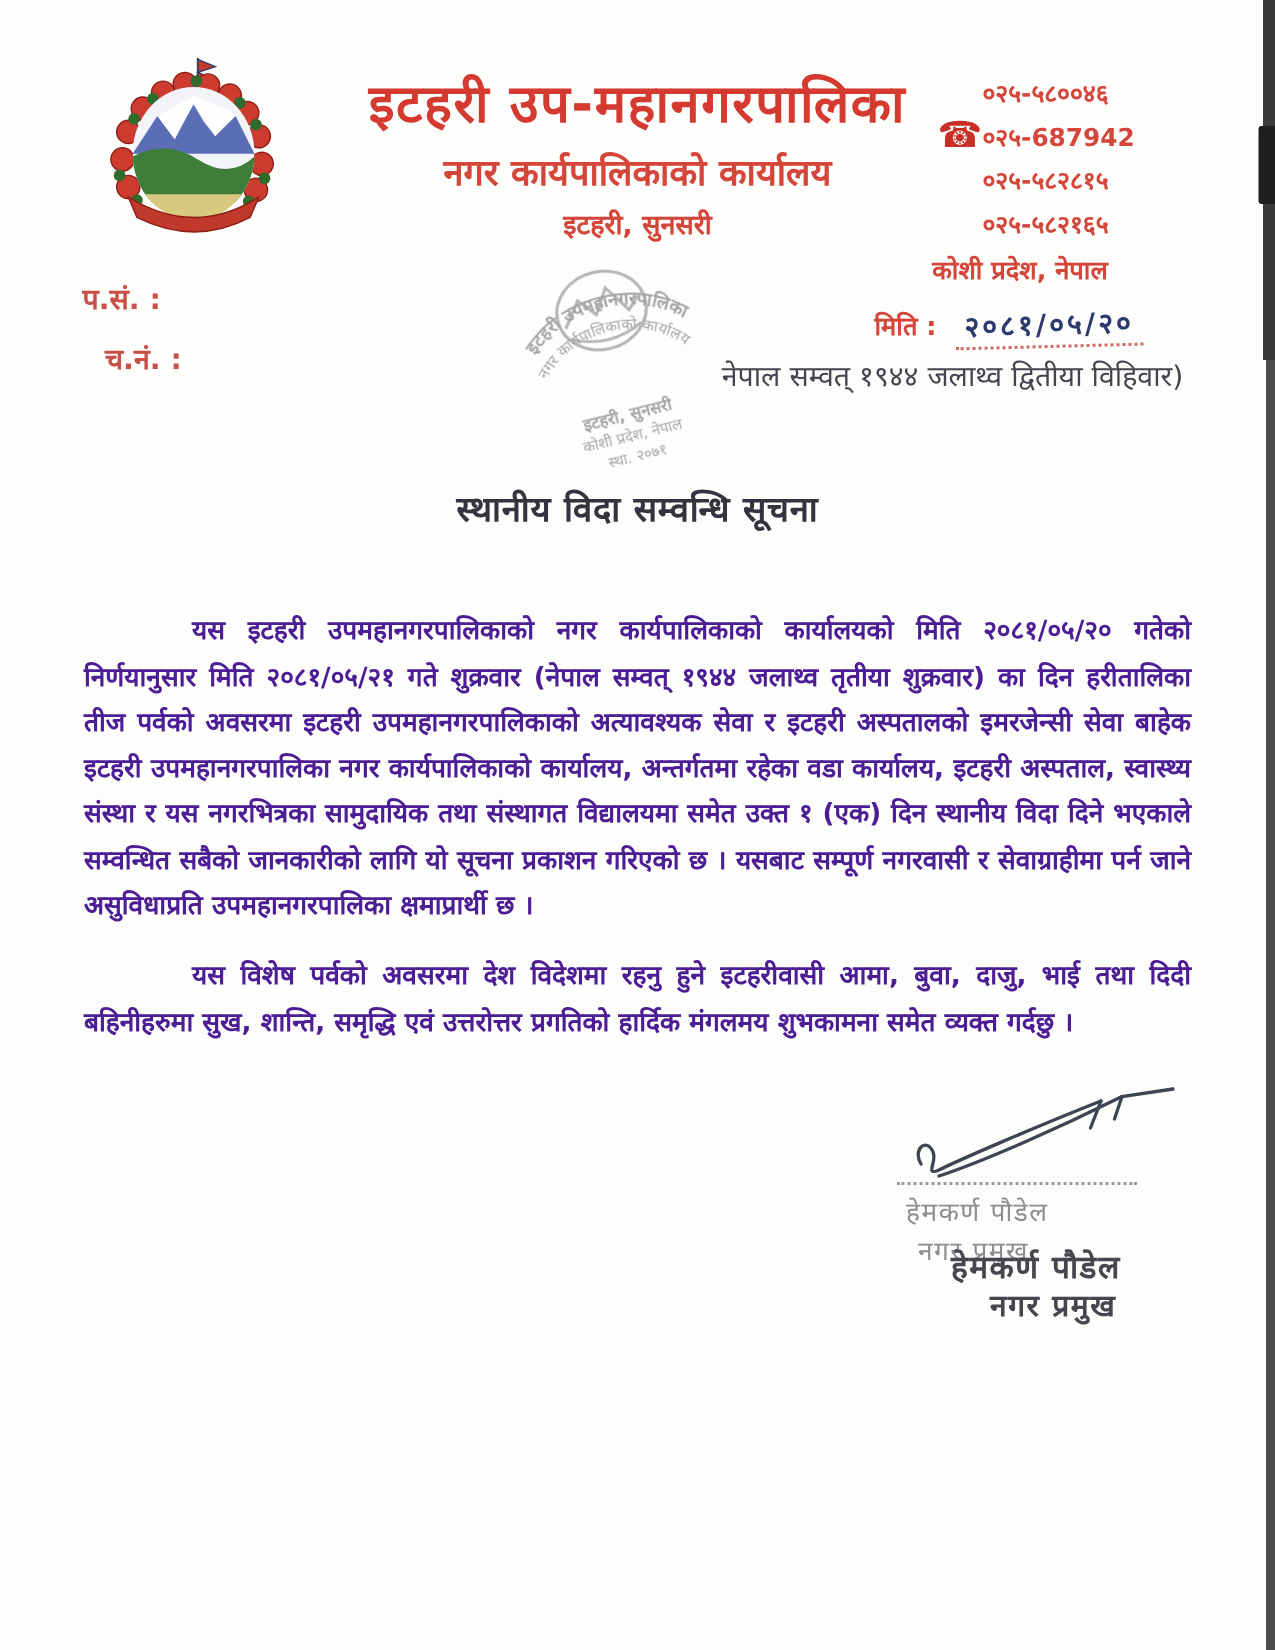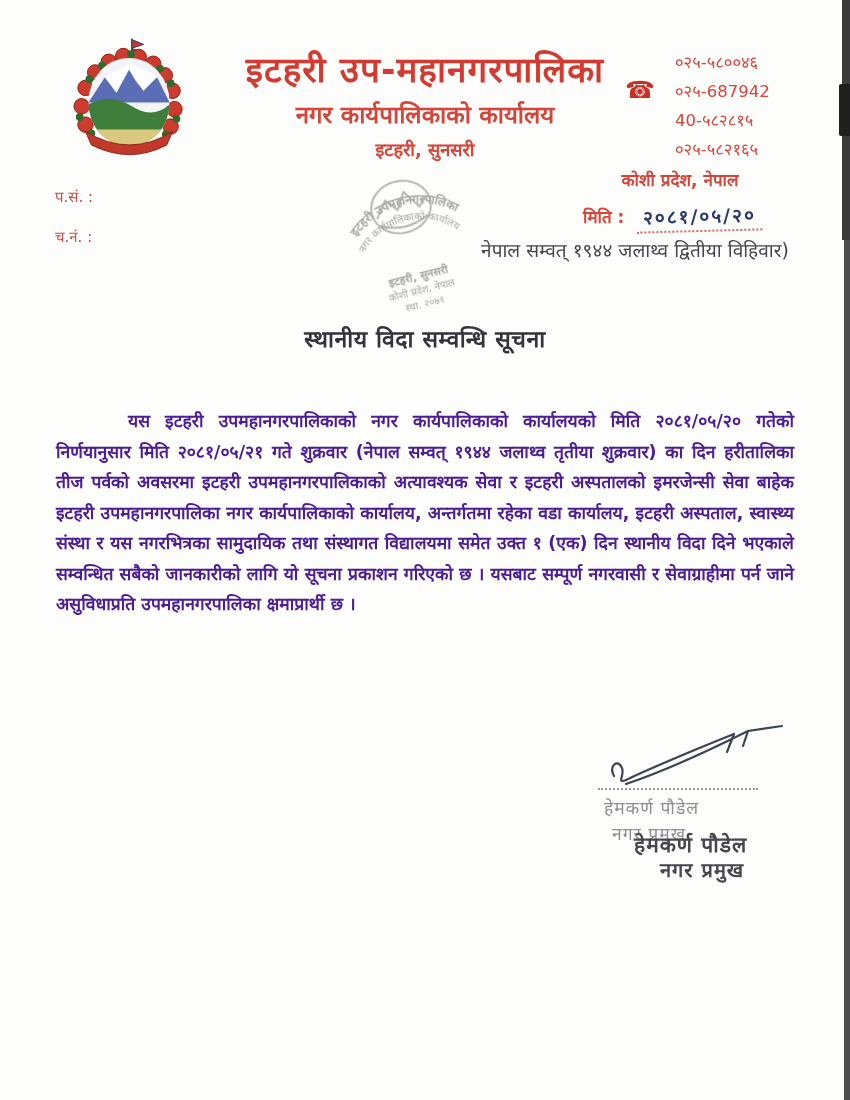--- a/index.html
+++ b/index.html
@@ -15,27 +15,27 @@
   .edge-strip-top { position:absolute; right:0; top:0; width:8px; height:240px; background:#3a3a3a; }
   .edge-blob { position:absolute; right:0; top:84px; width:11px; height:52px; background:#1f1f1f; border-radius:2px 0 0 2px; }
 
   
   .emblem { position:absolute; left:72px; top:33px; width:116px; height:134px; }
   .head-center { position:absolute; left:190px; top:48px; width:470px; text-align:center; }
   .muni-name { font-size:35px; font-weight:bold; color:#d43a2f; letter-spacing:1px; line-height:44px; }
   .office-name { font-size:24px; font-weight:bold; color:#d4453a; margin-top:8px; line-height:30px; }
   .location { font-size:18px; font-weight:bold; color:#d4453a; margin-top:7px; }
   .phone-block { position:absolute; left:655px; top:48px; width:150px; }
-  .phone-line { font-size:16.5px; font-weight:normal; color:#d4453a; line-height:29px; white-space:nowrap;margin-left:20px; }
+  .phone-line { font-size:16.5px; font-weight:bold; color:#d4453a; line-height:29px; white-space:nowrap; }
   .phone-icon { position:absolute; left:-30px; top:30px; font-size:24px; color:#c92f25; line-height:24px; }
   .province { position:absolute; left:560px; top:168px; width:240px; text-align:center; font-size:17px; font-weight:bold; color:#d4453a; }
 
   
-  .ref-label { position:absolute; left:55px; font-size:15px; font-weight:normal; color:#c85048; }
-  .ref1 { top:186px; } .ref2 { top:226px; }
+  .ref-label { position:absolute; left:55px; font-size:19px; font-weight:bold; color:#c85048; }
+  .ref1 { top:186px; } .ref2 { top:226px;margin-left:15px; }
   .date-row { position:absolute; left:583px; top:203px; width:215px; white-space:nowrap; }
   .date-label { font-size:17px; font-weight:bold; color:#d4453a; }
   .date-value {
     display:inline-block; margin-left:8px; padding:0 6px 1px 6px;
     border-bottom:2px dotted #d06a60;
     font-size:19px; font-weight:bold; color:#2c3a6e;
     transform:rotate(-1.5deg); letter-spacing:2px;
   }
   .sambat-line { position:absolute; left:470px; top:237px; width:330px; font-size:19px; color:#44454f; text-align:center; }
 
@@ -120,21 +120,21 @@
   <div class="head-center">
     <div class="muni-name">इटहरी उप-महानगरपालिका</div>
     <div class="office-name">नगर कार्यपालिकाको कार्यालय</div>
     <div class="location">इटहरी, सुनसरी</div>
   </div>
 
   <div class="phone-block">
     <span class="phone-icon">☎</span>
     <div class="phone-line">०२५-५८००४६</div>
     <div class="phone-line">०२५-687942</div>
-    <div class="phone-line">40-५८२८१५</div>
+    <div class="phone-line">०२५-५८२८१५</div>
     <div class="phone-line">०२५-५८२१६५</div>
   </div>
 
   <div class="province">कोशी प्रदेश, नेपाल</div>
 
   <div class="ref-label ref1">प.सं. :</div>
   <div class="ref-label ref2">च.नं. :</div>
 
   <svg class="stamp" viewBox="0 0 175 150" xmlns:xlink="http://www.w3.org/1999/xlink">
     <defs>
@@ -160,20 +160,21 @@
 
   <div class="date-row">
     <span class="date-label">मिति :</span>
     <span class="date-value">२०८१/०५/२०</span>
   </div>
   <div class="sambat-line">नेपाल सम्वत् १९४४ जलाथ्व द्वितीया विहिवार)</div>
 
   <div class="subject">स्थानीय विदा सम्वन्धि सूचना</div>
 
   <div class="body-text para1">यस इटहरी उपमहानगरपालिकाको नगर कार्यपालिकाको कार्यालयको मिति २०८१/०५/२० गतेको निर्णयानुसार मिति २०८१/०५/२१ गते शुक्रवार (नेपाल सम्वत् १९४४ जलाथ्व तृतीया शुक्रवार) का दिन हरीतालिका तीज पर्वको अवसरमा इटहरी उपमहानगरपालिकाको अत्यावश्यक सेवा र इटहरी अस्पतालको इमरजेन्सी सेवा बाहेक इटहरी उपमहानगरपालिका नगर कार्यपालिकाको कार्यालय, अन्तर्गतमा रहेका वडा कार्यालय, इटहरी अस्पताल, स्वास्थ्य संस्था र यस नगरभित्रका सामुदायिक तथा संस्थागत विद्यालयमा समेत उक्त १ (एक) दिन स्थानीय विदा दिने भएकाले सम्वन्धित सबैको जानकारीको लागि यो सूचना प्रकाशन गरिएको छ । यसबाट सम्पूर्ण नगरवासी र सेवाग्राहीमा पर्न जाने असुविधाप्रति उपमहानगरपालिका क्षमाप्रार्थी छ ।</div>
+  <div class="body-text para2">यस विशेष पर्वको अवसरमा देश विदेशमा रहनु हुने इटहरीवासी आमा, बुवा, दाजु, भाई तथा दिदी बहिनीहरुमा सुख, शान्ति, समृद्धि एवं उत्तरोत्तर प्रगतिको हार्दिक मंगलमय शुभकामना समेत व्यक्त गर्दछु ।</div>
 
   <svg class="sig-stroke" viewBox="0 0 190 78">
     <g stroke="#3e4452" stroke-width="2.2" fill="none" stroke-linecap="round">
       <path d="M18,58 C12,48 22,40 26,50 C29,57 20,66 30,62 C44,55 95,33 138,16"></path>
       <path d="M30,66 C60,56 110,34 152,13 L186,8"></path>
       <path d="M138,16 L131,34"></path>
       <path d="M152,13 L147,28"></path>
     </g>
   </svg>
   <div class="sig-dots"></div>

